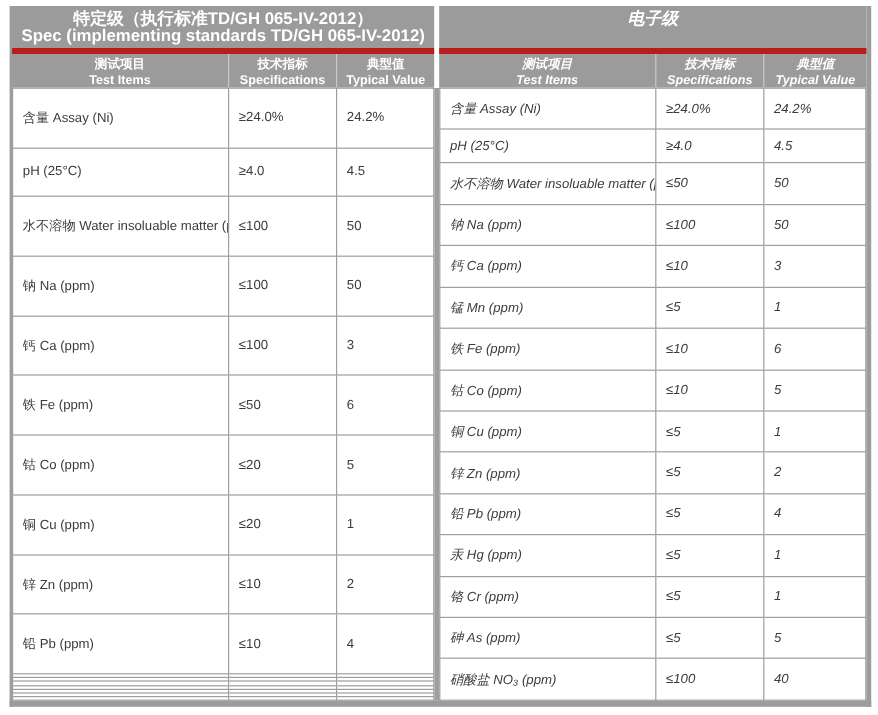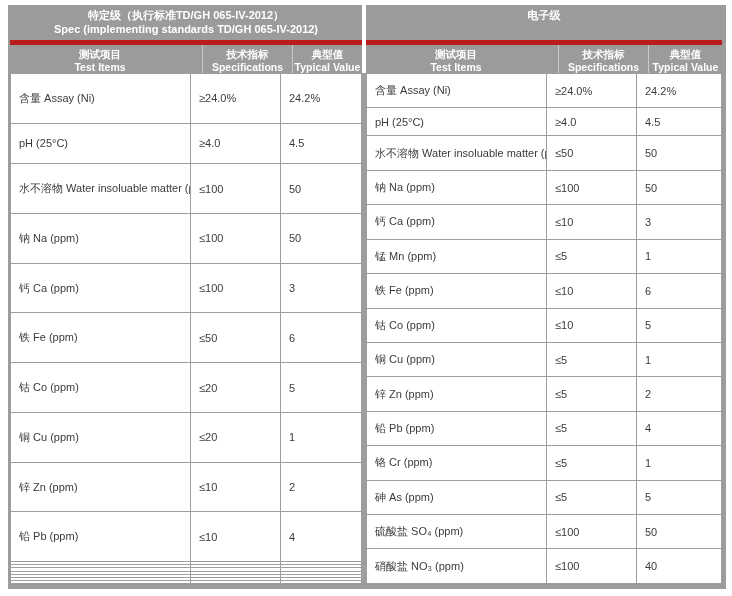--- a/index.html
+++ b/index.html
@@ -22,32 +22,32 @@
     border-bottom: 5px solid #9c9c9c;
     display: flex;
     background: #ffffff;
   }
   .half {
     display: flex;
     flex-direction: column;
     min-width: 0;
   }
   .half.left  { width: 352px; }
-  .half.right { flex: 1; }
+  .half.right { flex: 1; font-style: italic; }
   .gutter {
     width: 4px;
     background: linear-gradient(#ffffff 0px, #ffffff 68px, #9e9e9e 68px, #9e9e9e 100%);
   }
   .title {
     height: 35px;
     box-sizing: border-box;
     background: #9b9b9b;
     color: #ffffff;
     font-weight: bold;
-    font-size: 11px;
+    font-size: 14px;
     line-height: 13.5px;
     text-align: center;
     padding-top: 4px;
   }
   .cols {
     height: 33px;
     box-sizing: border-box;
     background: #9b9b9b;
     border-top: 5px solid #b91c1c;
     display: flex;
@@ -56,21 +56,21 @@
     box-sizing: border-box;
     color: #ffffff;
     font-weight: bold;
     font-size: 10.5px;
     line-height: 13px;
     text-align: center;
     padding-top: 3px;
   }
   .col + .col { border-left: 1px solid #c9c9c9; }
   .col.c1 { width: 180px; }
-  .col.c2 { width: 90px; margin-left: 12px; }
+  .col.c2 { width: 90px; }
   .col.c3 { flex: 1; text-align: center; }
   .tbody-wrap { flex: 1; min-height: 0; }
   table {
     width: 100%;
     height: 100%;
     border-collapse: collapse;
     table-layout: fixed;
   }
   td {
     border: 1px solid #9e9e9e;
@@ -311,38 +311,38 @@
               <td>2</td>
             </tr>
 
             <tr>
               <td>铅 Pb (ppm)</td>
               <td>≤5</td>
               <td>4</td>
             </tr>
 
 
+            <tr>
+              <td>汞 Hg (ppm)</td>
+              <td>≤5</td>
+              <td>1</td>
+            </tr>
 
             <tr>
               <td>铬 Cr (ppm)</td>
               <td>≤5</td>
               <td>1</td>
             </tr>
 
             <tr>
               <td>砷 As (ppm)</td>
               <td>≤5</td>
               <td>5</td>
             </tr>
 
-            <tr>
-              <td>硫酸盐 SO₄ (ppm)</td>
-              <td>≤100</td>
-              <td>50</td>
-            </tr>
 
             <tr>
               <td>硝酸盐 NO₃ (ppm)</td>
               <td>≤100</td>
               <td>40</td>
             </tr>
           </tbody>
       </table>
     </div>
   </div>

